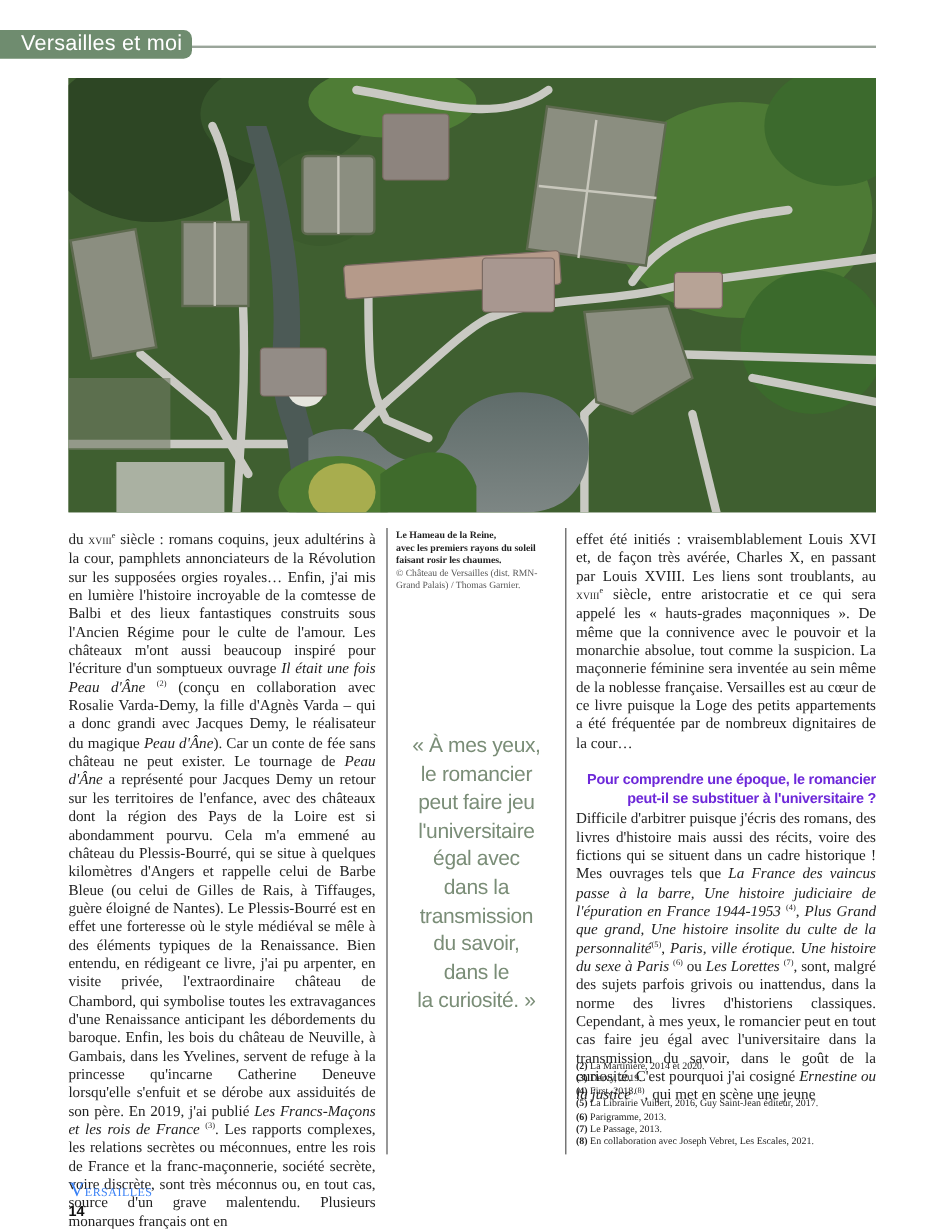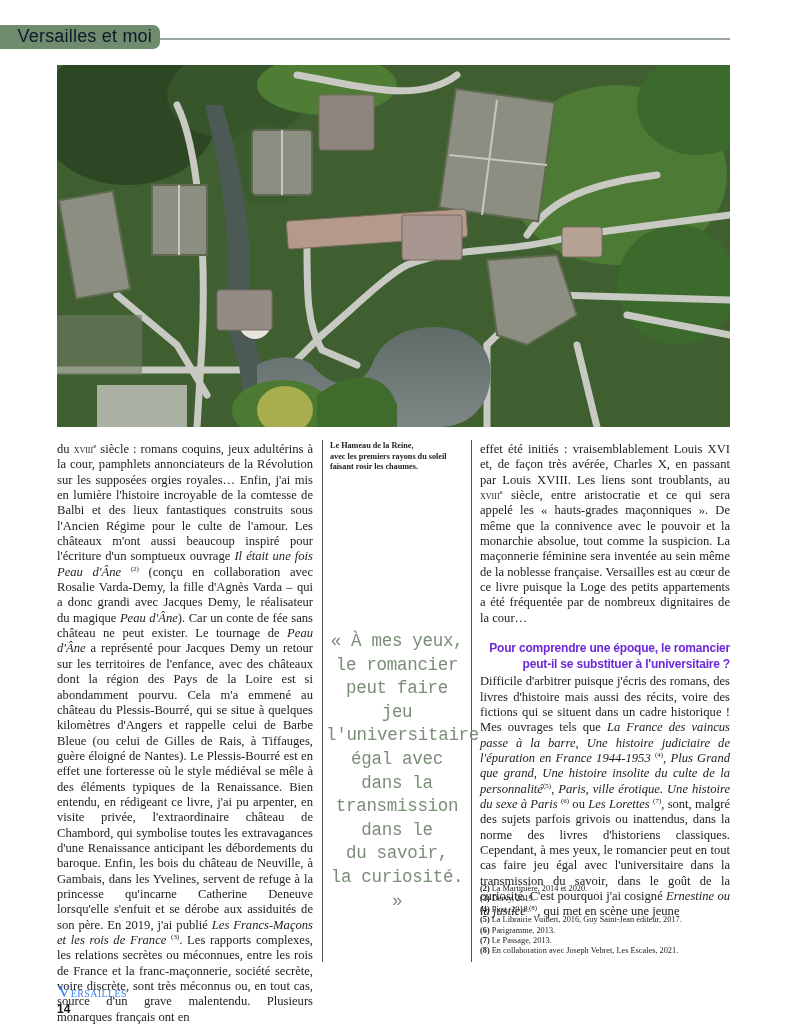--- a/index.html
+++ b/index.html
@@ -6,21 +6,21 @@
   html, body { width: 785px; height: 1024px; background: #ffffff; overflow: hidden; }
   body { position: relative; font-family: "Liberation Serif", "DejaVu Serif", serif; color: #222; }
 
   .header-tab {
     position: absolute; left: 0; top: 25px; width: 160px; height: 24px;
     background: #6f8c6f; border-radius: 0 7px 7px 0;
   }
   .header-tab span {
     position: absolute; right: 8px; top: 1px;
     font-family: "Liberation Sans", "DejaVu Sans", sans-serif;
-    font-size: 18px; color: #0f172a; letter-spacing: 0.2px; font-weight: 300;
+    font-size: 18px; color: #ffffff; letter-spacing: 0.2px; font-weight: 300;
   }
   .header-rule {
     position: absolute; left: 160px; top: 38px; width: 570px; height: 2px; background: #9aa59a;
   }
 
   .photo {
     position: absolute; left: 57px; top: 65px; width: 673px; height: 362px; overflow: hidden;
     background: #3d5a2e;
   }
   .photo svg { display: block; width: 100%; height: 100%; }
@@ -38,22 +38,22 @@
   .vrule.b { left: 471px; }
 
   .caption {
     position: absolute; left: 330px; top: 441px; width: 135px;
     font-family: Liberation Serif, serif; font-size: 8.2px; line-height: 10.6px; color: #222;
   }
   .caption .bold { font-weight: bold; display: block; }
   .caption .credit { color: #555; display: block; font-size: 8px; }
 
   .pullquote {
-    position: absolute; left: 326px; top: 630px; width: 142px; text-align: center;
-    font-family: Liberation Mono, monospace; font-size: 17.5px; line-height: 23.6px; color: #7a8d77; font-weight: 300;
+    position: absolute; left: 326px; top: 610px; width: 142px; text-align: center;
+    font-family: Liberation Sans, sans-serif; font-size: 17.5px; line-height: 23.6px; color: #7a8d77; font-weight: 300;
     letter-spacing: -0.3px;
   }
   .pullquote span { display: block; }
 
   .subhead {
     font-family: "Liberation Sans", "DejaVu Sans", sans-serif; font-weight: bold;
     font-size: 12px; line-height: 15.6px; color: #6d28d9; text-align: right; margin: 15px 0 2px 0;
     letter-spacing: -0.2px;
   }
 
@@ -153,32 +153,33 @@
 <div class="vrule b"></div>
 
 <div class="col col-left">
   <p><span>du </span><span class="sc">xviii</span><sup>e</sup><span> siècle : romans coquins, jeux adultérins à la cour, pamphlets annonciateurs de la Révolution sur les supposées orgies royales… Enfin, j'ai mis en lumière l'histoire incroyable de la comtesse de Balbi et des lieux fantastiques construits sous l'Ancien Régime pour le culte de l'amour. Les châteaux m'ont aussi beaucoup inspiré pour l'écriture d'un somptueux ouvrage </span><i>Il était une fois Peau d'Âne</i> <sup>(2)</sup><span> (conçu en collaboration avec Rosalie Varda-Demy, la fille d'Agnès Varda – qui a donc grandi avec Jacques Demy, le réalisateur du magique </span><i>Peau d'Âne</i><span>). Car un conte de fée sans château ne peut exister. Le tournage de </span><i>Peau d'Âne</i><span> a représenté pour Jacques Demy un retour sur les territoires de l'enfance, avec des châteaux dont la région des Pays de la Loire est si abondamment pourvu. Cela m'a emmené au château du Plessis-Bourré, qui se situe à quelques kilomètres d'Angers et rappelle celui de Barbe Bleue (ou celui de Gilles de Rais, à Tiffauges, guère éloigné de Nantes). Le Plessis-Bourré est en effet une forteresse où le style médiéval se mêle à des éléments typiques de la Renaissance. Bien entendu, en rédigeant ce livre, j'ai pu arpenter, en visite privée, l'extraordinaire château de Chambord, qui symbolise toutes les extravagances d'une Renaissance anticipant les débordements du baroque. Enfin, les bois du château de Neuville, à Gambais, dans les Yvelines, servent de refuge à la princesse qu'incarne Catherine Deneuve lorsqu'elle s'enfuit et se dérobe aux assiduités de son père. En 2019, j'ai publié </span><i>Les Francs-Maçons et les rois de France</i> <sup>(3)</sup><span>. Les rapports complexes, les relations secrètes ou méconnues, entre les rois de France et la franc-maçonnerie, société secrète, voire discrète, sont très méconnus ou, en tout cas, source d'un grave malentendu. Plusieurs monarques français ont en</span></p>
 </div>
 
 <div class="caption">
   <span class="bold">Le Hameau de la Reine,</span>
   <span class="bold">avec les premiers rayons du soleil</span>
   <span class="bold">faisant rosir les chaumes.</span>
+  <span class="credit">© Château de Versailles (dist. RMN-Grand Palais) / Thomas Garnier.</span>
 </div>
 
 <div class="pullquote">
   <span>« À mes yeux,</span>
   <span>le romancier</span>
   <span>peut faire jeu</span>
   <span>l'universitaire</span>
   <span>égal avec</span>
   <span>dans la</span>
   <span>transmission</span>
+  <span>du savoir,</span>
   <span>dans le</span>
-  <span>du savoir,</span>
   <span>la curiosité. »</span>
 </div>
 
 <div class="col col-right">
   <p><span>effet été initiés : vraisemblablement Louis XVI et, de façon très avérée, Charles X, en passant par Louis XVIII. Les liens sont troublants, au </span><span class="sc">xviii</span><sup>e</sup><span> siècle, entre aristocratie et ce qui sera appelé les « hauts-grades maçonniques ». De même que la connivence avec le pouvoir et la monarchie absolue, tout comme la suspicion. La maçonnerie féminine sera inventée au sein même de la noblesse française. Versailles est au cœur de ce livre puisque la Loge des petits appartements a été fréquentée par de nombreux dignitaires de la cour…</span></p>
   <h2 class="subhead">Pour comprendre une époque, le romancier peut-il se substituer à l'universitaire ?</h2>
   <p><span>Difficile d'arbitrer puisque j'écris des romans, des livres d'histoire mais aussi des récits, voire des fictions qui se situent dans un cadre historique ! Mes ouvrages tels que </span><i>La France des vaincus passe à la barre, Une histoire judiciaire de l'épuration en France 1944-1953</i> <sup>(4)</sup><span>, </span><i>Plus Grand que grand, Une histoire insolite du culte de la personnalité</i><sup>(5)</sup><span>, </span><i>Paris, ville érotique. Une histoire du sexe à Paris</i> <sup>(6)</sup><span> ou </span><i>Les Lorettes</i> <sup>(7)</sup><span>, sont, malgré des sujets parfois grivois ou inattendus, dans la norme des livres d'historiens classiques. Cependant, à mes yeux, le romancier peut en tout cas faire jeu égal avec l'universitaire dans la transmission du savoir, dans le goût de la curiosité. C'est pourquoi j'ai cosigné </span><i>Ernestine ou la justice</i> <sup>(8)</sup><span>, qui met en scène une jeune</span></p>
 </div>
 
 <div class="footnotes">

